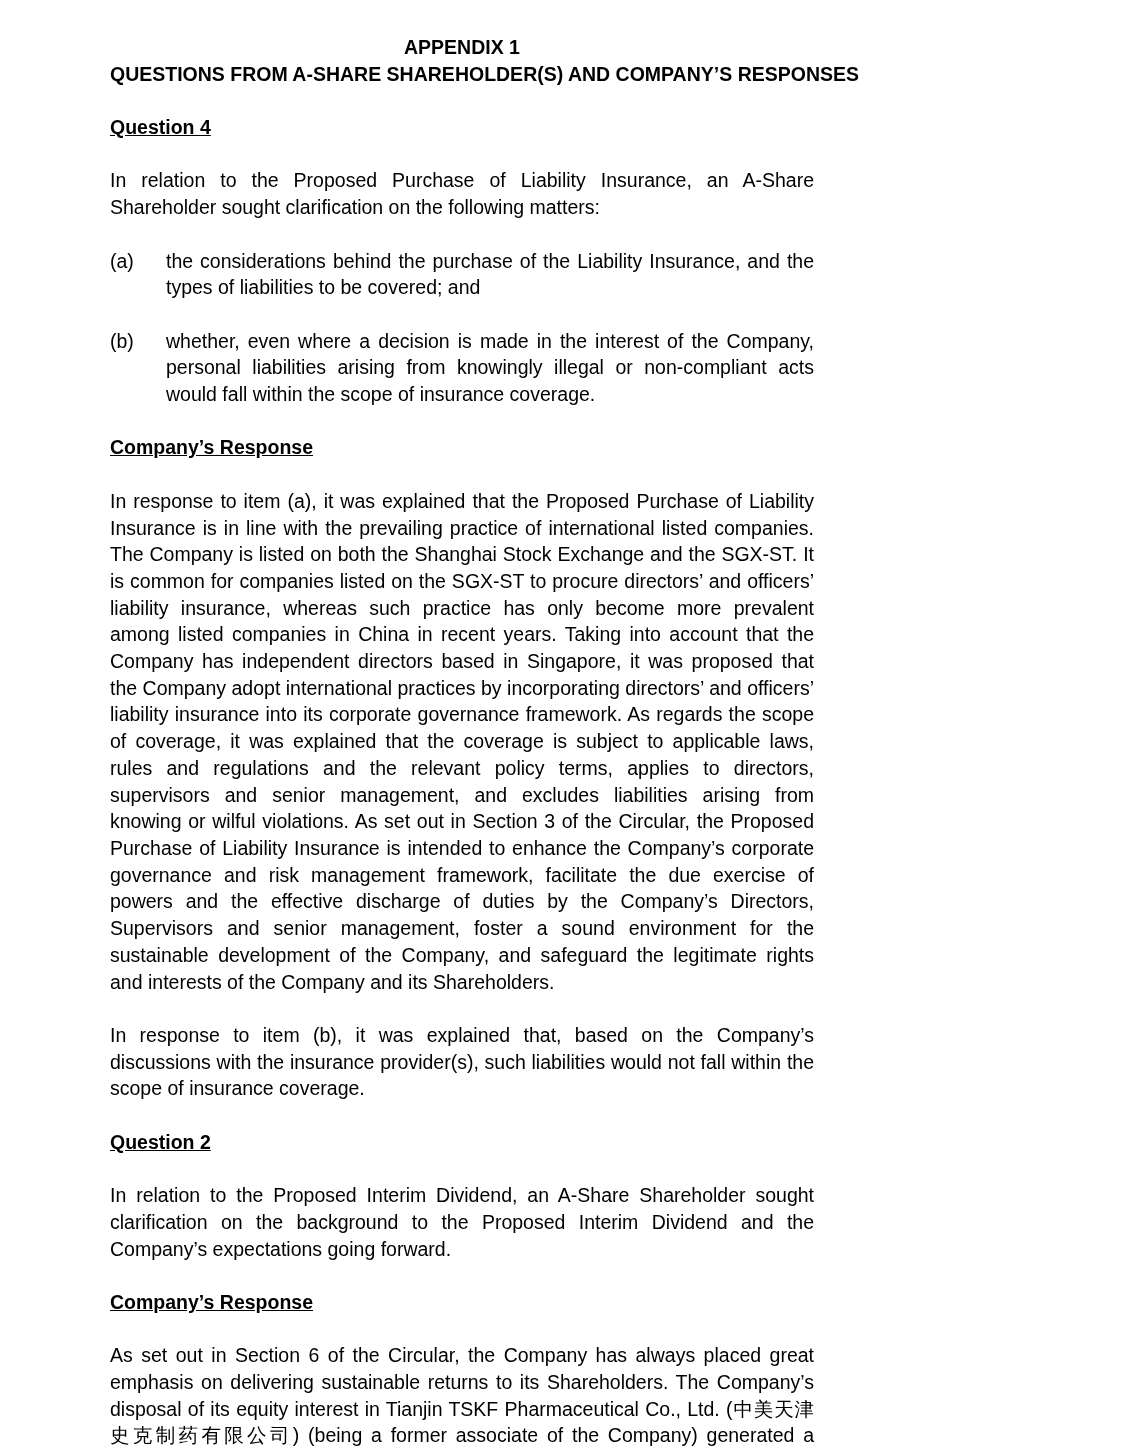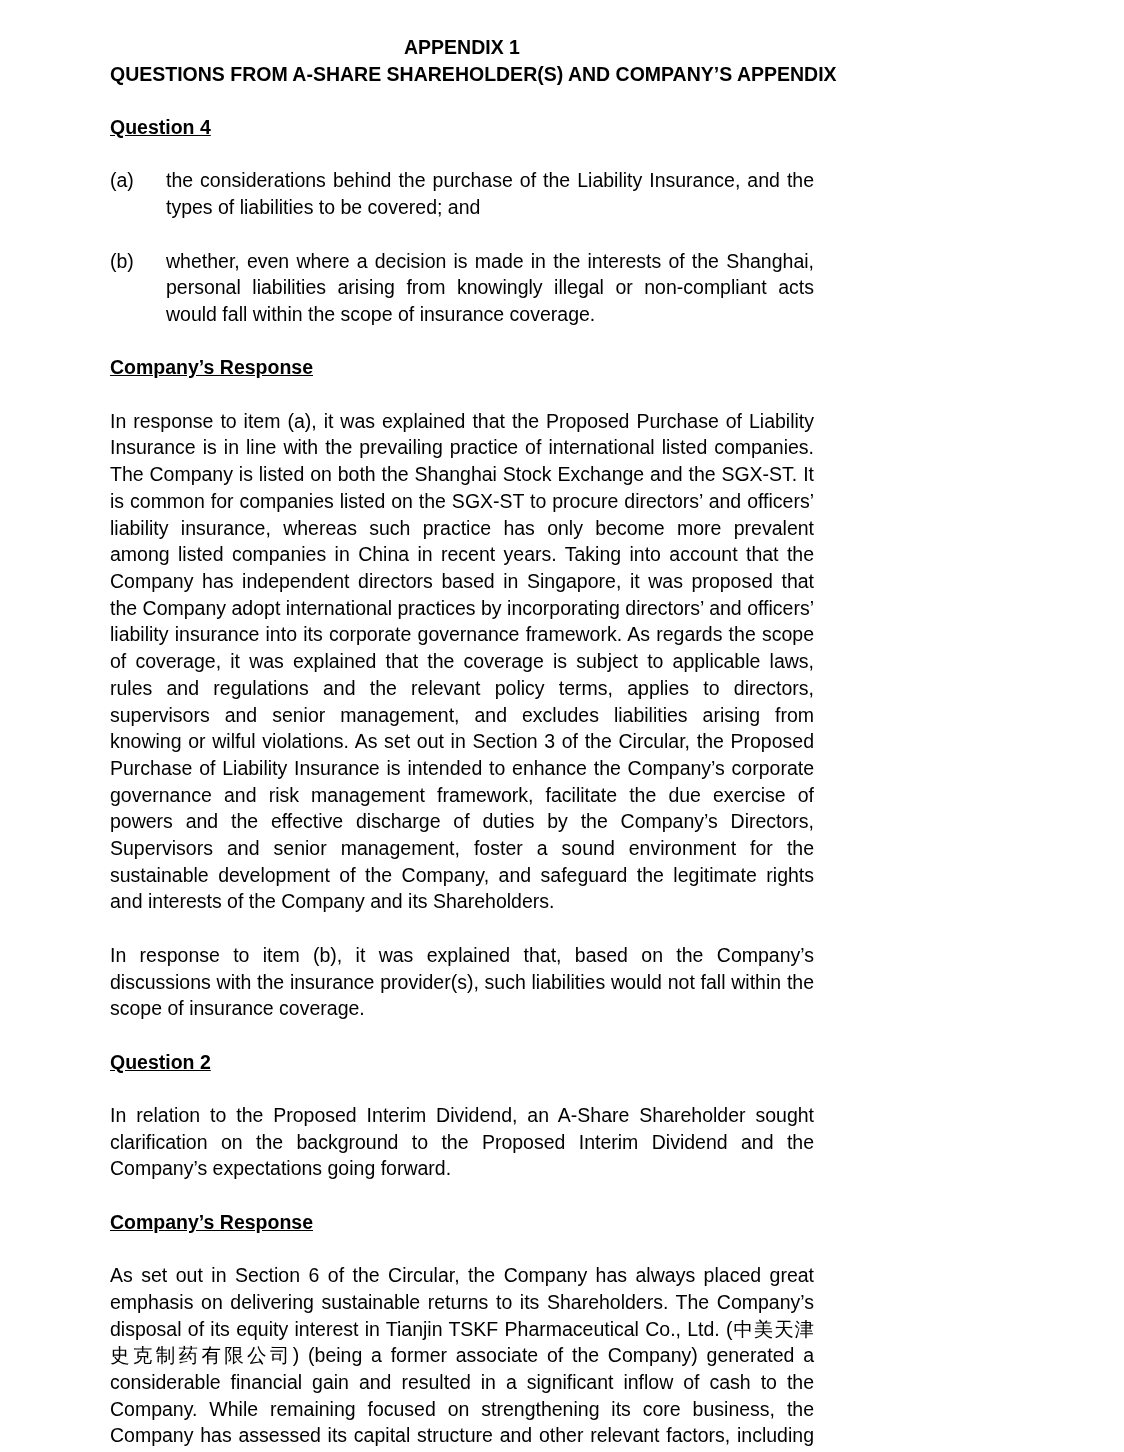--- a/index.html
+++ b/index.html
@@ -61,35 +61,36 @@
     text-align: justify;
   }
 </style>
 </head>
 <body>
 
 <div class="page">
 
   <div class="doc-header">
     <div class="title-line">APPENDIX 1</div>
-    <div class="title-line">QUESTIONS FROM A-SHARE SHAREHOLDER(S) AND COMPANY’S APPENDIX</div>
+    <div class="title-line">QUESTIONS FROM A-SHARE SHAREHOLDER(S) AND COMPANY’S RESPONSES</div>
   </div>
 
 
   <h2 class="doc-heading">Question 4</h2>
 
+  <p>In relation to the Proposed Purchase of Liability Insurance, an A-Share Shareholder sought clarification on the following matters:</p>
 
   <div class="list-item">
     <span class="item-label">(a)</span>
     <span class="item-text">the considerations behind the purchase of the Liability Insurance, and the types of liabilities to be covered; and</span>
   </div>
 
   <div class="list-item">
     <span class="item-label">(b)</span>
-    <span class="item-text">whether, even where a decision is made in the interests of the Shanghai, personal liabilities arising from knowingly illegal or non-compliant acts would fall within the scope of insurance coverage.</span>
+    <span class="item-text">whether, even where a decision is made in the interest of the Company, personal liabilities arising from knowingly illegal or non-compliant acts would fall within the scope of insurance coverage.</span>
   </div>
 
   <h2 class="doc-heading">Company’s Response</h2>
 
   <p>In response to item (a), it was explained that the Proposed Purchase of Liability Insurance is in line with the prevailing practice of international listed companies. The Company is listed on both the Shanghai Stock Exchange and the SGX-ST. It is common for companies listed on the SGX-ST to procure directors’ and officers’ liability insurance, whereas such practice has only become more prevalent among listed companies in China in recent years. Taking into account that the Company has independent directors based in Singapore, it was proposed that the Company adopt international practices by incorporating directors’ and officers’ liability insurance into its corporate governance framework. As regards the scope of coverage, it was explained that the coverage is subject to applicable laws, rules and regulations and the relevant policy terms, applies to directors, supervisors and senior management, and excludes liabilities arising from knowing or wilful violations. As set out in Section 3 of the Circular, the Proposed Purchase of Liability Insurance is intended to enhance the Company’s corporate governance and risk management framework, facilitate the due exercise of powers and the effective discharge of duties by the Company’s Directors, Supervisors and senior management, foster a sound environment for the sustainable development of the Company, and safeguard the legitimate rights and interests of the Company and its Shareholders.</p>
 
   <p>In response to item (b), it was explained that, based on the Company’s discussions with the insurance provider(s), such liabilities would not fall within the scope of insurance coverage.</p>
 
   <h2 class="doc-heading">Question 2</h2>
 

